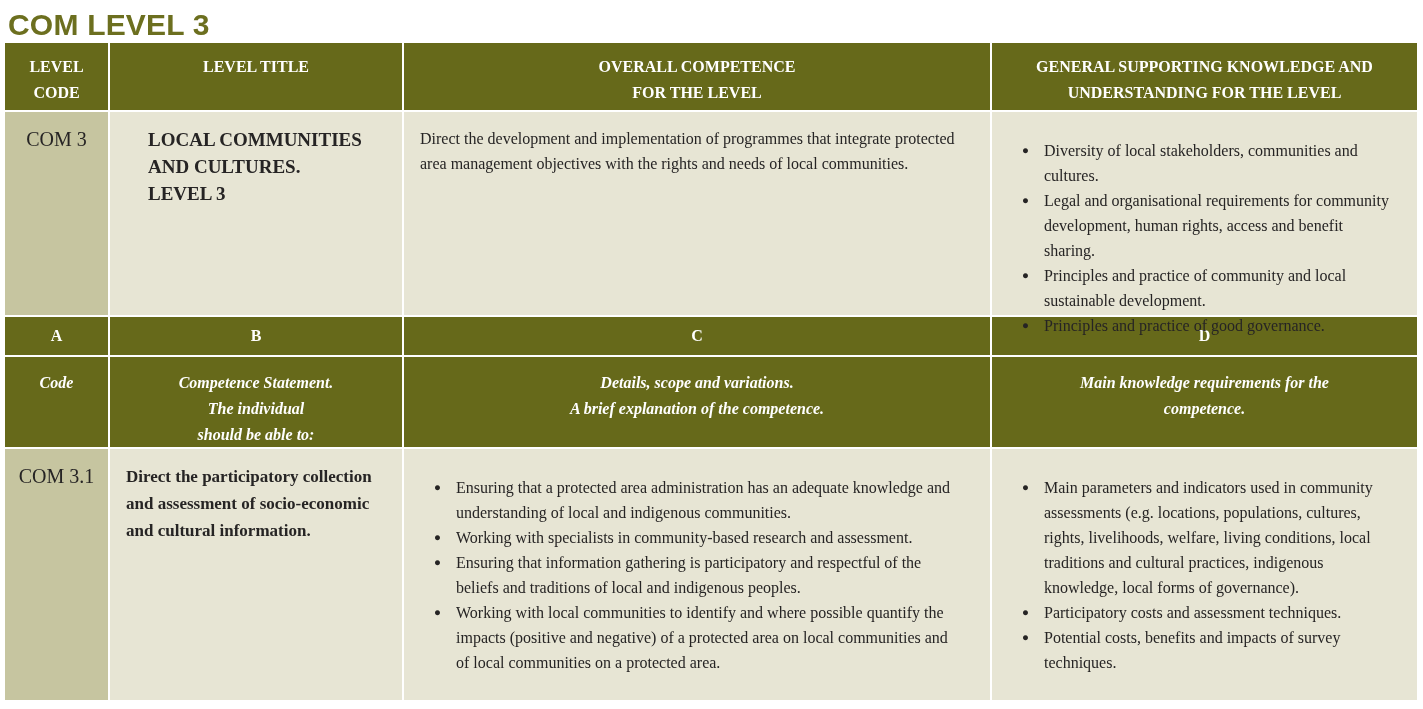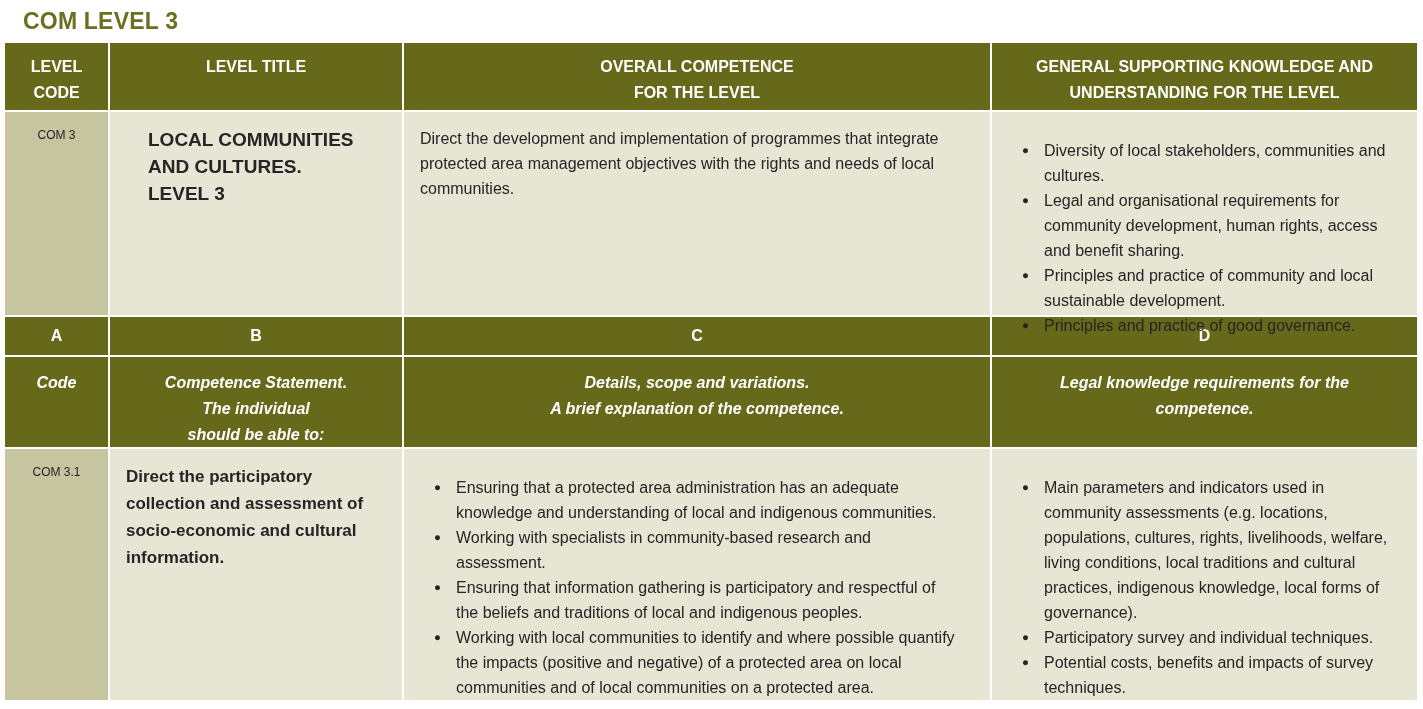--- a/index.html
+++ b/index.html
@@ -10,38 +10,38 @@
   }
   .page {
     position: relative;
     width: 1423px;
     height: 709px;
     background: #ffffff;
     overflow: hidden;
   }
   .page-title {
     position: absolute;
-    left: 23px;
+    left: 8px;
     top: 8px;
-    font-size: 23px;
+    font-size: 30px;
     font-weight: bold;
     letter-spacing: 0.2px;
     color: #6c6f1f;
   }
   .table {
     position: absolute;
     left: 5px;
     top: 43px;
     display: grid;
     grid-template-columns: 103px 292px 586px 425px;
     grid-template-rows: 67px 203px 38px 90px 251px;
     column-gap: 2px;
     row-gap: 2px;
   }
-  .cell { box-sizing: border-box; }
+  .cell { box-sizing: border-box; font-family: Liberation Serif, serif; }
   
   .hdr {
     background: #66691a;
     color: #ffffff;
     font-weight: bold;
     font-size: 16px;
     line-height: 26px;
     text-align: center;
     padding-top: 11px;
     white-space: pre-line;
@@ -63,21 +63,21 @@
     font-size: 16px;
     line-height: 26px;
     text-align: center;
     padding-top: 13px;
     white-space: pre-line;
   }
   
   .code-cell {
     background: #c6c5a0;
     color: #262424;
-    font-size: 12px;
+    font-size: 20px;
     text-align: center;
     padding-top: 16px;
   }
   .body-cell {
     background: #e7e5d4;
     color: #262424;
     font-size: 16px;
     line-height: 25px;
     padding: 14px 16px 12px 16px;
   }
@@ -144,35 +144,35 @@
     <div class="cell letter">B</div>
     <div class="cell letter">C</div>
     <div class="cell letter">D</div>
 
     <div class="cell subhdr">Code</div>
     <div class="cell subhdr">Competence Statement.
 The individual
 should be able to:</div>
     <div class="cell subhdr">Details, scope and variations.
 A brief explanation of the competence.</div>
-    <div class="cell subhdr">Legal knowledge requirements for the
+    <div class="cell subhdr">Main knowledge requirements for the
 competence.</div>
 
     <div class="cell code-cell">COM 3.1</div>
     <div class="cell body-cell statement-cell">Direct the participatory collection and assessment of socio-economic and cultural information.</div>
     <div class="cell body-cell">
       <ul class="bullets">
           <li>Ensuring that a protected area administration has an adequate knowledge and understanding of local and indigenous communities.</li>
           <li>Working with specialists in community-based research and assessment.</li>
           <li>Ensuring that information gathering is participatory and respectful of the beliefs and traditions of local and indigenous peoples.</li>
           <li>Working with local communities to identify and where possible quantify the impacts (positive and negative) of a protected area on local communities and of local communities on a protected area.</li>
         </ul>
     </div>
     <div class="cell body-cell">
       <ul class="bullets">
           <li>Main parameters and indicators used in community assessments (e.g. locations, populations, cultures, rights, livelihoods, welfare, living conditions, local traditions and cultural practices, indigenous knowledge, local forms of governance).</li>
-          <li>Participatory survey and individual techniques.</li>
+          <li>Participatory costs and assessment techniques.</li>
           <li>Potential costs, benefits and impacts of survey techniques.</li>
         </ul>
     </div>
 
   </div>
 </div>
 
 </body></html>

